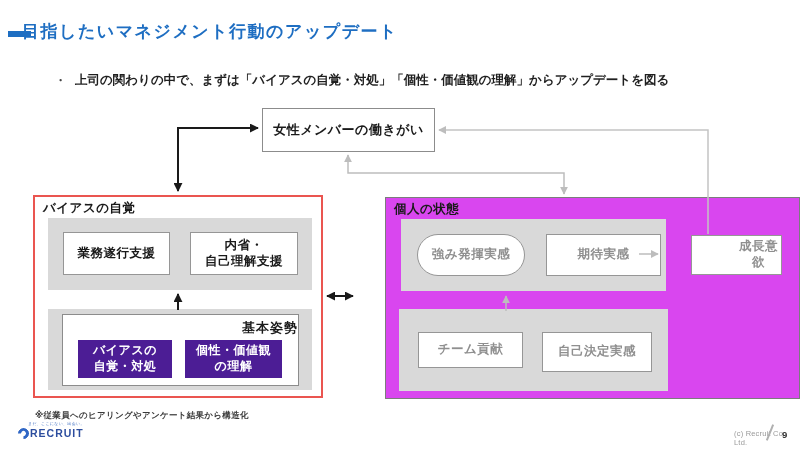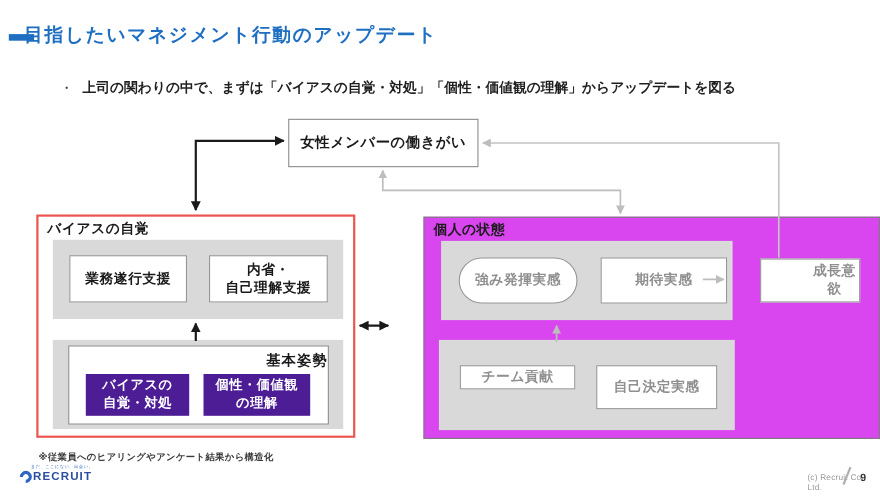--- a/index.html
+++ b/index.html
@@ -62,21 +62,21 @@
   .blue-box {
     position:absolute; background:#4c1d95; color:#fff;
     display:flex; flex-direction:column; align-items:center; justify-content:center;
     text-align:center; font-size:12px; font-weight:bold; line-height:1.3; letter-spacing:0.5px;
   }
   .blue-1 { left:15px;  top:25px; width:94px; height:38px; }
   .blue-2 { left:122px; top:25px; width:97px; height:38px; }
 
   .box-tsuyomi { left:31px;  top:36px;  width:108px; height:42px;border-radius:21px; }
   .box-kitai   { left:160px; top:36px;  width:115px; height:42px; }
-  .box-team    { left:32px;  top:134px; width:105px; height:22px; }
+  .box-team    { left:32px;  top:134px; width:105px; height:36px; }
   .box-jiko    { left:156px; top:134px; width:110px; height:40px; }
   .box-growth  { left:305px; top:37px;  width:91px;  height:40px;padding-left:44px; }
 
   
   .arrows { position:absolute; left:0; top:0; width:800px; height:455px; pointer-events:none; }
 
   
   .footnote { position:absolute; left:35px; top:410px; font-size:8.5px; font-weight:bold; color:#3a3a3a; letter-spacing:0.3px; }
   .logo { position:absolute; left:18px; top:421px; }
   .logo-tagline { font-size:4px; color:#3a6bc0; letter-spacing:0.3px; margin-left:10px; }

